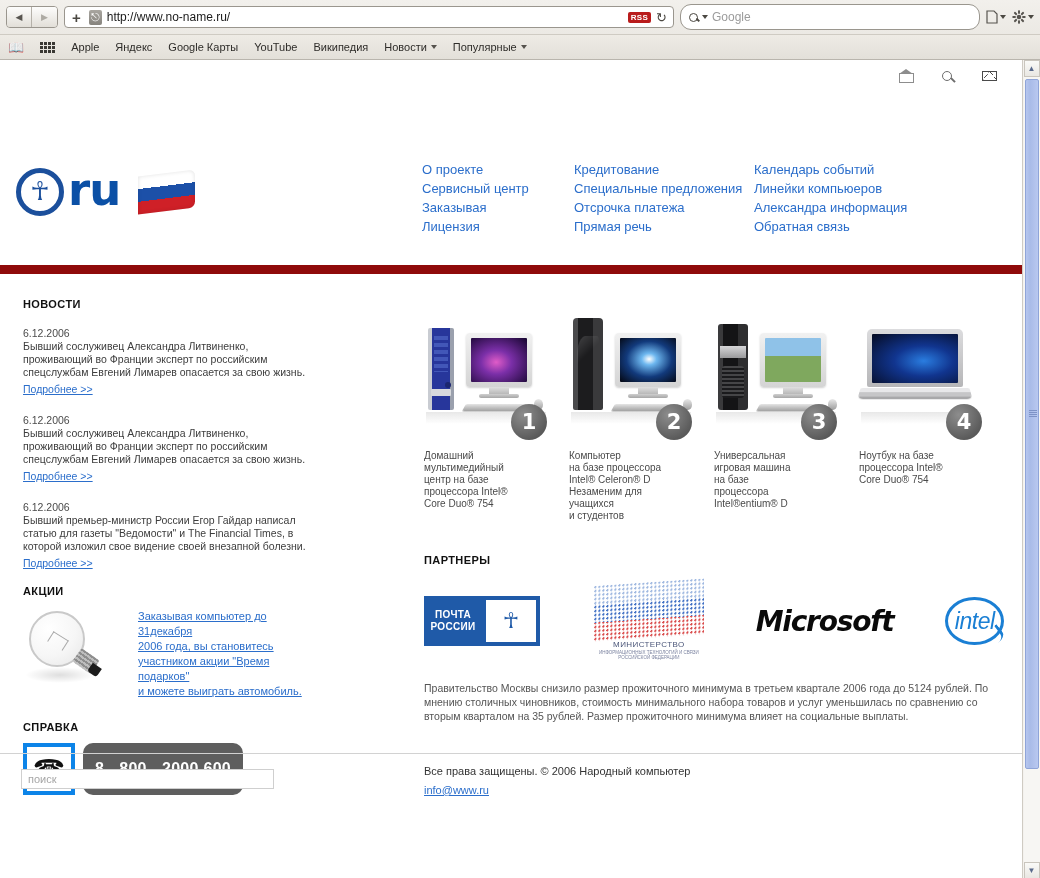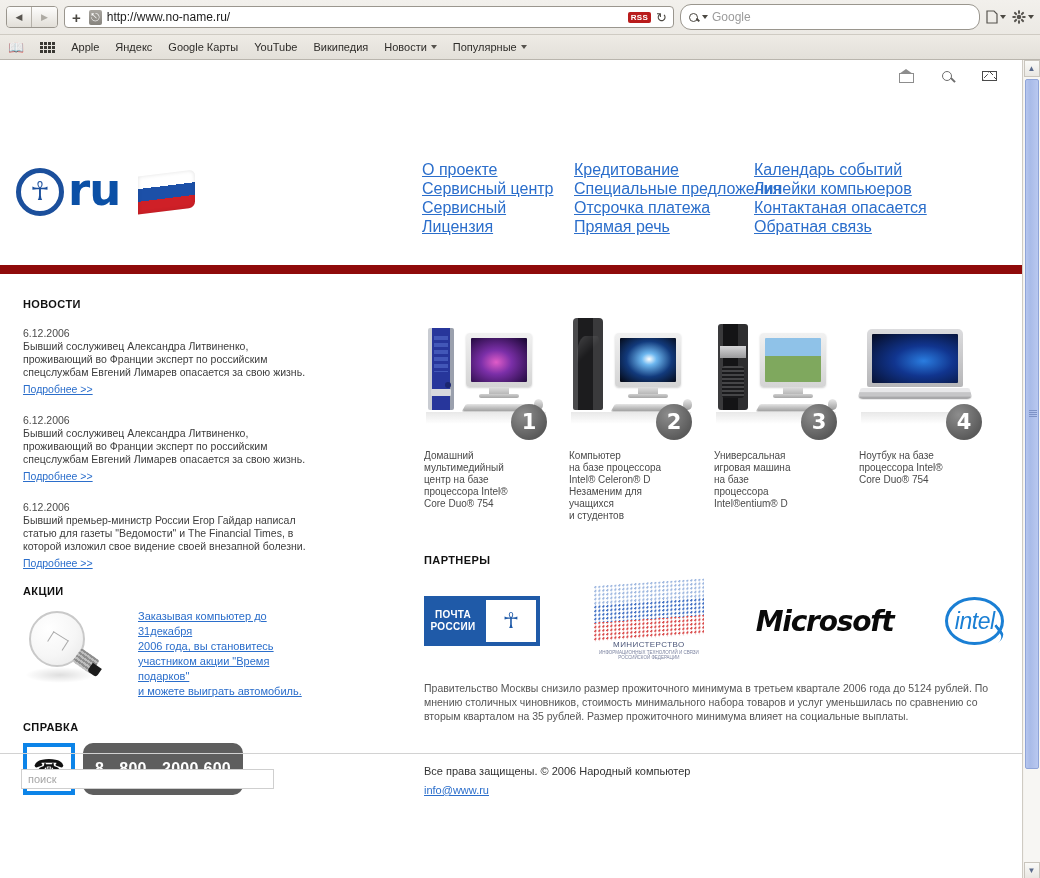--- a/index.html
+++ b/index.html
@@ -212,21 +212,21 @@
     box-shadow: inset 0 0 4px rgba(0,0,0,0.12);
   }
 
   
   .navlinks { position:absolute; left:422px; top:100px; display:flex; gap:0; }
   .navcol { display:flex; flex-direction:column; gap:0; }
   .navcol.c1 { width: 152px; }
   .navcol.c2 { width: 180px; }
   .navcol.c3 { width: 170px; }
   .navcol a {
-    font-size:16px; color:#2b6ecb; text-decoration:underline;
+    font-size:13px; color:#2b6ecb; 
     line-height:19px; white-space:nowrap;
   }
 
   .redbar { position:absolute; left:0; top:205px; width:1022px; height:9px; background:#8f0a0a; }
 
   
   .sec-title {
     font-size:11px; font-weight:bold; color:#111; letter-spacing:0.4px;
   }
   .left-col { position:absolute; left:23px; top:238px; width:290px; }
@@ -497,33 +497,33 @@
         <span class="logo-eagle">☥</span>
       </div>
       <div class="logo-ru">ru</div>
       <div class="logo-flag"></div>
     </div>
 
     <div class="navlinks">
       <div class="navcol c1">
         <a>О проекте</a>
         <a>Сервисный центр</a>
-        <a>Сервисный</a>
+        <a>Заказывая</a>
         <a>Лицензия</a>
       </div>
       <div class="navcol c2">
         <a>Кредитование</a>
         <a>Специальные предложения</a>
         <a>Отсрочка платежа</a>
         <a>Прямая речь</a>
       </div>
       <div class="navcol c3">
         <a>Календарь событий</a>
         <a>Линейки компьюеров</a>
-        <a>Контактаная опасается</a>
+        <a>Александра информация</a>
         <a>Обратная связь </a>
       </div>
     </div>
 
     <div class="redbar"></div>
 
     <div class="left-col">
       <div class="sec-title">НОВОСТИ</div>
 
       <div class="news-item">

